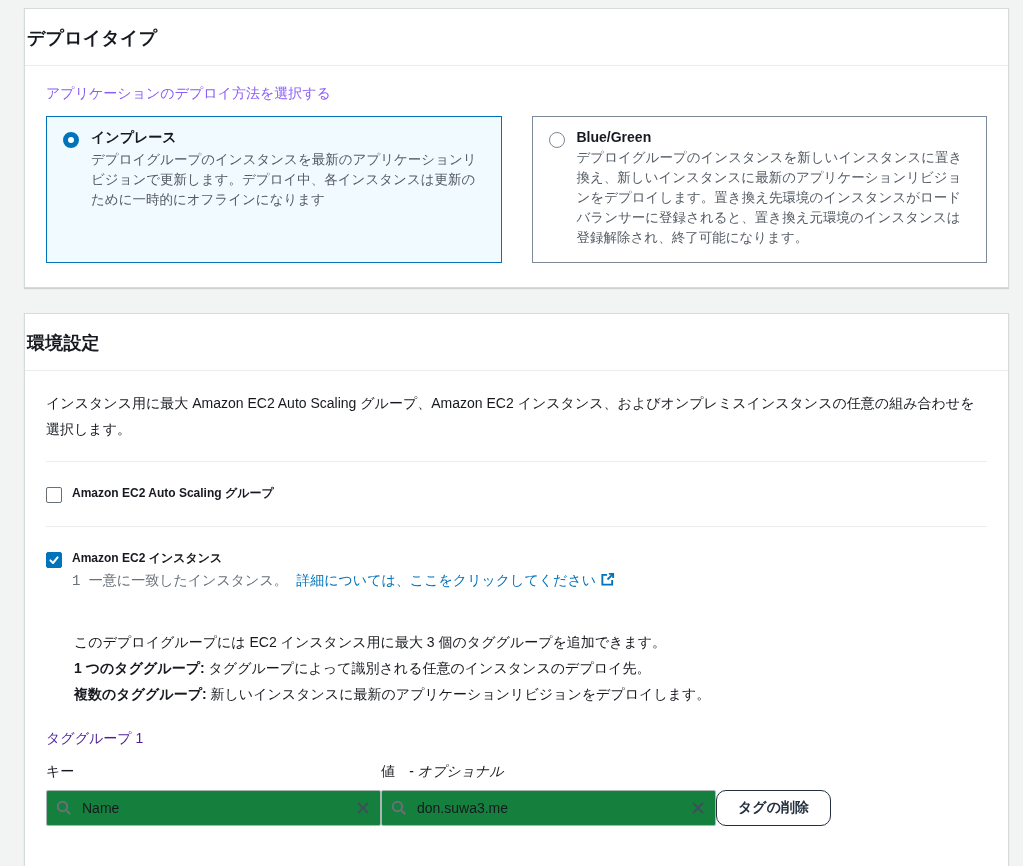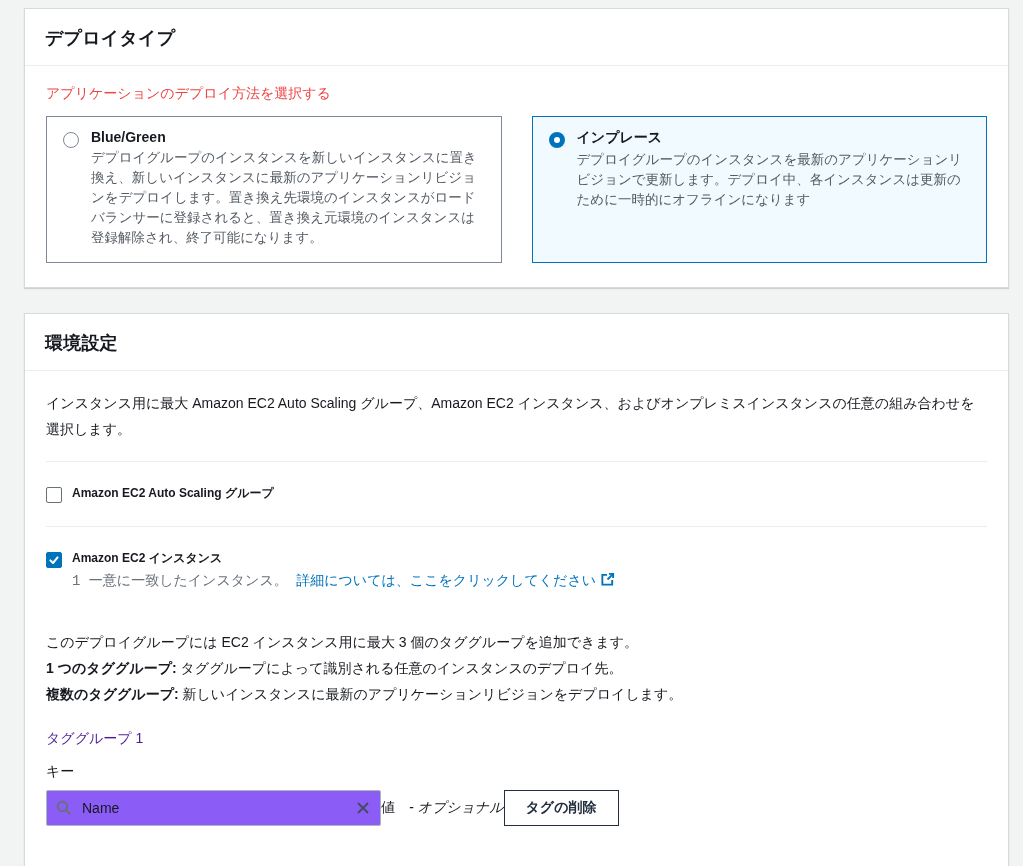--- a/index.html
+++ b/index.html
@@ -12,26 +12,26 @@
   }
   .card {
     width:985px;
     margin-left:24px;
     background:#ffffff;
     border:1px solid #d5dbdb;
     box-shadow:0 1px 1px 0 rgba(0,28,36,0.15);
   }
   .card-1 { margin-top:8px; }
   .card-2 { margin-top:25px; height:560px; }
-  .card-header { padding:17px 20px 15px; border-bottom:1px solid #eaeded; }
+  .card-header { padding:17px 2px 15px; border-bottom:1px solid #eaeded; }
   .card-title { font-size:18px; font-weight:700; color:#16191f; letter-spacing:.2px; }
   .card-body { padding:19px 21px 24px; }
 
   
-  .question { font-size:14px; color:#ef4444; }
+  .question { font-size:14px; color:#8b5cf6; }
   .option-tiles { display:flex; gap:30px; margin-top:13px; }
   .tile {
     flex:1; border:1px solid #7d8998; background:#fff;
     padding:12px 16px 14px; display:flex; gap:12px; align-items:flex-start;
     cursor:pointer;
   }
   .tile.selected { background:#f1faff; border-color:#0073bb; }
   .radio {
     width:16px; height:16px; border-radius:50%;
     border:1px solid #7d8998; background:#fff; flex:none; margin-top:3px;
@@ -49,70 +49,70 @@
     width:16px; height:16px; border:1px solid #687078; border-radius:2px;
     background:#fff; flex:none; margin-top:2px;
     display:flex; align-items:center; justify-content:center;
   }
   .cb.checked { background:#0073bb; border-color:#0073bb; }
   .cb-label { font-weight:700; font-size:12px; color:#16191f; }
   .cb-sub { margin:4px 0 0 26px; font-size:14px; color:#687078;font-family:Liberation Mono, monospace; }
   .link { color:#0073bb; cursor:pointer; }
   .ext-icon { vertical-align:-2px; margin-left:4px; }
 
-  .tag-info { margin-top:35px; font-size:14px; line-height:26px; }
+  .tag-info { margin-top:35px; font-size:14px; line-height:26px;margin-left:28px; }
   .tag-info b { font-weight:700;text-align:center; }
 
   .tag-group-title { margin-top:23px; color:#4c1d95; font-size:14px; }
   .fields { display:flex; margin-top:15px; align-items:flex-end; }
   .field-label { display:block; font-size:14px; color:#16191f; margin-bottom:9px; }
   .opt { font-style:italic; margin-left:14px; }
   .search-box { position:relative; width:335px; height:36px; }
   input.search {
     width:100%; height:36px; border:1px solid #aab7b8; border-radius:2px;
     padding:0 36px 0 35px; font-size:14px; color:#16191f;
-    font-family:inherit; background:#8b5cf6; outline:none;
+    font-family:inherit; background:#15803d; outline:none;
   }
   .search-icon { position:absolute; left:10px; top:10px; pointer-events:none; }
   .clear-btn {
     position:absolute; right:8px; top:8px; width:20px; height:20px;
     background:none; border:none; cursor:pointer; padding:0; line-height:0;
   }
   .remove-btn {
     height:36px; padding:4px 21px; background:#fff;
-    border:1px solid #232f3e; border-radius:0;
+    border:1px solid #232f3e; border-radius:10px;
     font-weight:700; font-size:14px; color:#232f3e;
     cursor:pointer; font-family:inherit; white-space:nowrap;
   }
 </style>
 </head>
 <body>
 
 <section class="card card-1">
   <div class="card-header">
     <h2 class="card-title">デプロイタイプ</h2>
   </div>
   <div class="card-body">
     <div class="question">アプリケーションのデプロイ方法を選択する</div>
 
     <div class="option-tiles">
+
+      <div class="tile selected">
+        <span class="radio checked"></span>
+        <div>
+          <div class="tile-title">インプレース</div>
+          <div class="tile-desc">デプロイグループのインスタンスを最新のアプリケーションリビジョンで更新します。デプロイ中、各インスタンスは更新のために一時的にオフラインになります</div>
+        </div>
+      </div>
 
       <div class="tile">
         <span class="radio"></span>
         <div>
           <div class="tile-title">Blue/Green</div>
           <div class="tile-desc">デプロイグループのインスタンスを新しいインスタンスに置き換え、新しいインスタンスに最新のアプリケーションリビジョンをデプロイします。置き換え先環境のインスタンスがロードバランサーに登録されると、置き換え元環境のインスタンスは登録解除され、終了可能になります。</div>
-        </div>
-      </div>
-
-      <div class="tile selected">
-        <span class="radio checked"></span>
-        <div>
-          <div class="tile-title">インプレース</div>
-          <div class="tile-desc">デプロイグループのインスタンスを最新のアプリケーションリビジョンで更新します。デプロイ中、各インスタンスは更新のために一時的にオフラインになります</div>
         </div>
       </div>
 
     </div>
   </div>
 </section>
 
 <section class="card card-2">
   <div class="card-header">
     <h2 class="card-title">環境設定</h2>
@@ -172,20 +172,32 @@
           <button class="clear-btn">
             <svg width="16" height="16" viewBox="0 0 16 16">
               <path d="M3 3l10 10M13 3L3 13" stroke="#414d5c" stroke-width="1.8"></path>
             </svg>
           </button>
         </div>
       </div>
 
       <div class="field">
         <label class="field-label"><span>値</span><span class="opt">- オプショナル</span></label>
+        <div class="search-box">
+          <svg class="search-icon" width="16" height="16" viewBox="0 0 16 16">
+            <circle cx="6.5" cy="6.5" r="4.7" stroke="#687078" stroke-width="2" fill="none"></circle>
+            <line x1="10.2" y1="10.2" x2="14.3" y2="14.3" stroke="#687078" stroke-width="2"></line>
+          </svg>
+          <input class="search" type="text" value="don.suwa3.me" style="">
+          <button class="clear-btn">
+            <svg width="16" height="16" viewBox="0 0 16 16">
+              <path d="M3 3l10 10M13 3L3 13" stroke="#414d5c" stroke-width="1.8"></path>
+            </svg>
+          </button>
+        </div>
       </div>
 
       <div>
         <button class="remove-btn">タグの削除</button>
       </div>
 
     </div>
 
   </div>
 </section>

